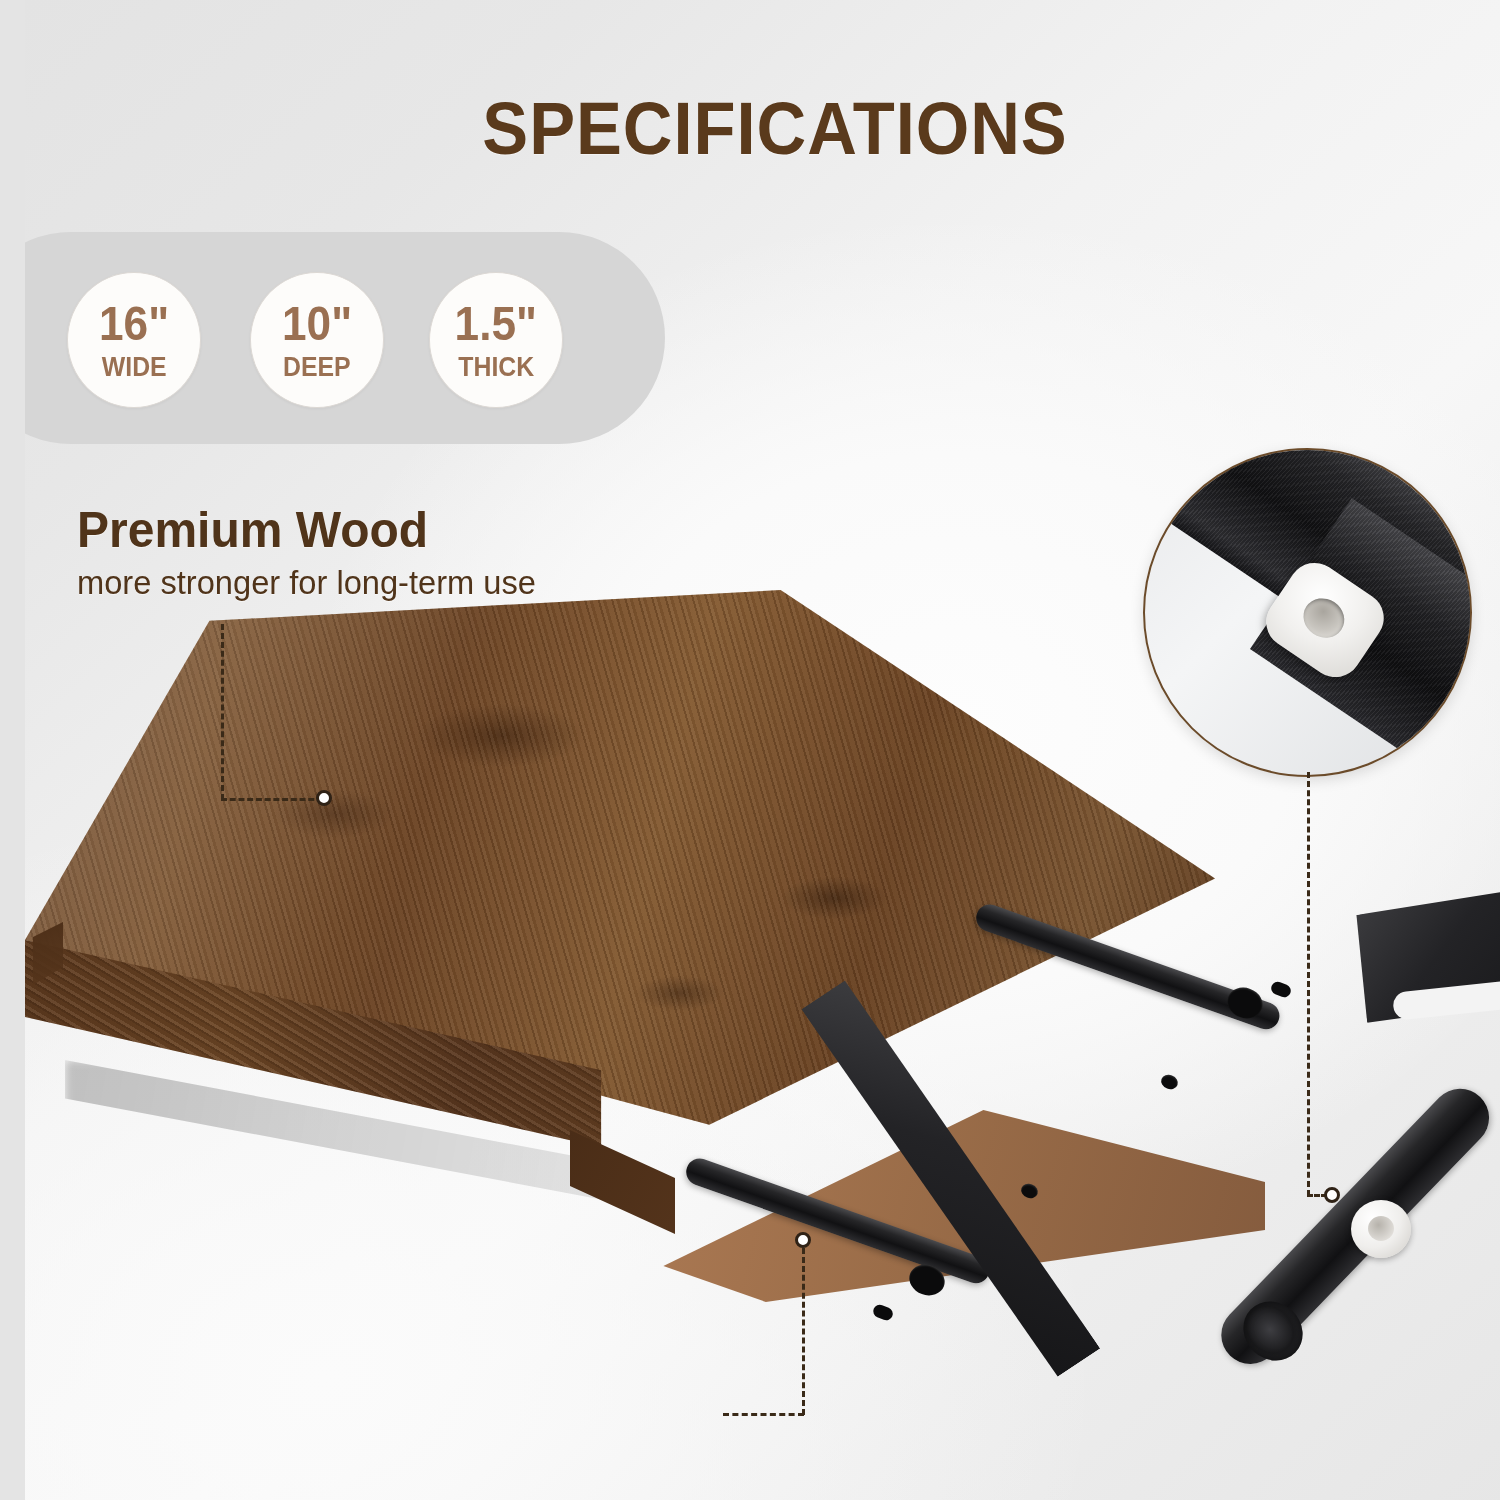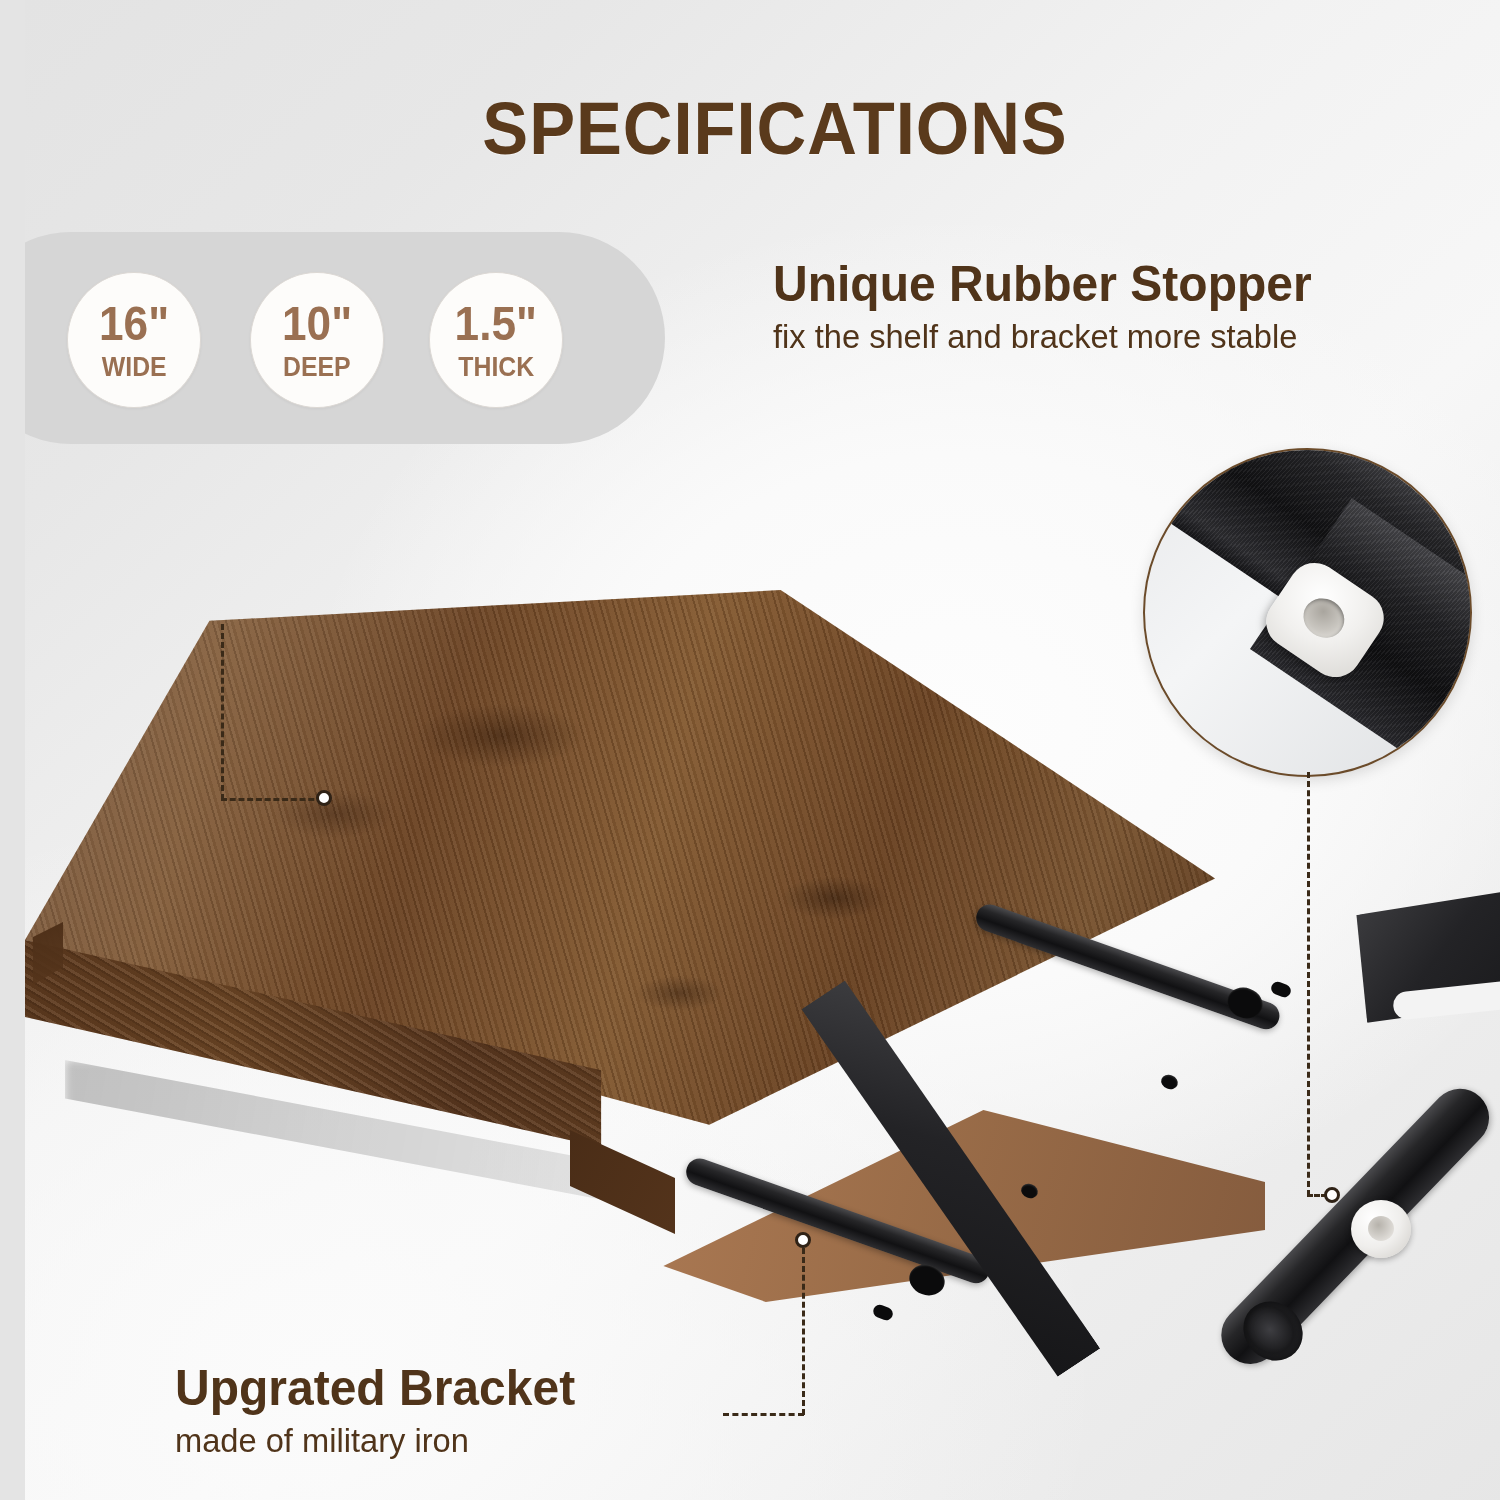--- a/index.html
+++ b/index.html
@@ -273,24 +273,20 @@
     <div class="dash-h" style="left:1282px;top:1194px;width:20px;"></div>
     <div class="dot" style="left:1299px;top:1187px;"></div>
   </div>
 
   <div class="lead">
     <div class="dot" style="left:770px;top:1232px;"></div>
     <div class="dash-v" style="left:777px;top:1248px;height:167px;"></div>
     <div class="dash-h" style="left:698px;top:1413px;width:81px;"></div>
   </div>
 
-  <div class="callout" id="callout-stopper">
-    <div class="h">Unique Rubber Stopper</div>
-    <div class="s">fix the shelf and bracket more stable</div>
-  </div>
-
-
-  <div class="callout" id="callout-bracket">
-    <div class="h">Upgrated Bracket</div>
-    <div class="s">made of military iron</div>
-  </div>
+
+  <div class="callout" id="callout-wood">
+    <div class="h">Premium Wood</div>
+    <div class="s">more stronger for long-term use</div>
+  </div>
+
 
 </div>
 
 </body></html>

